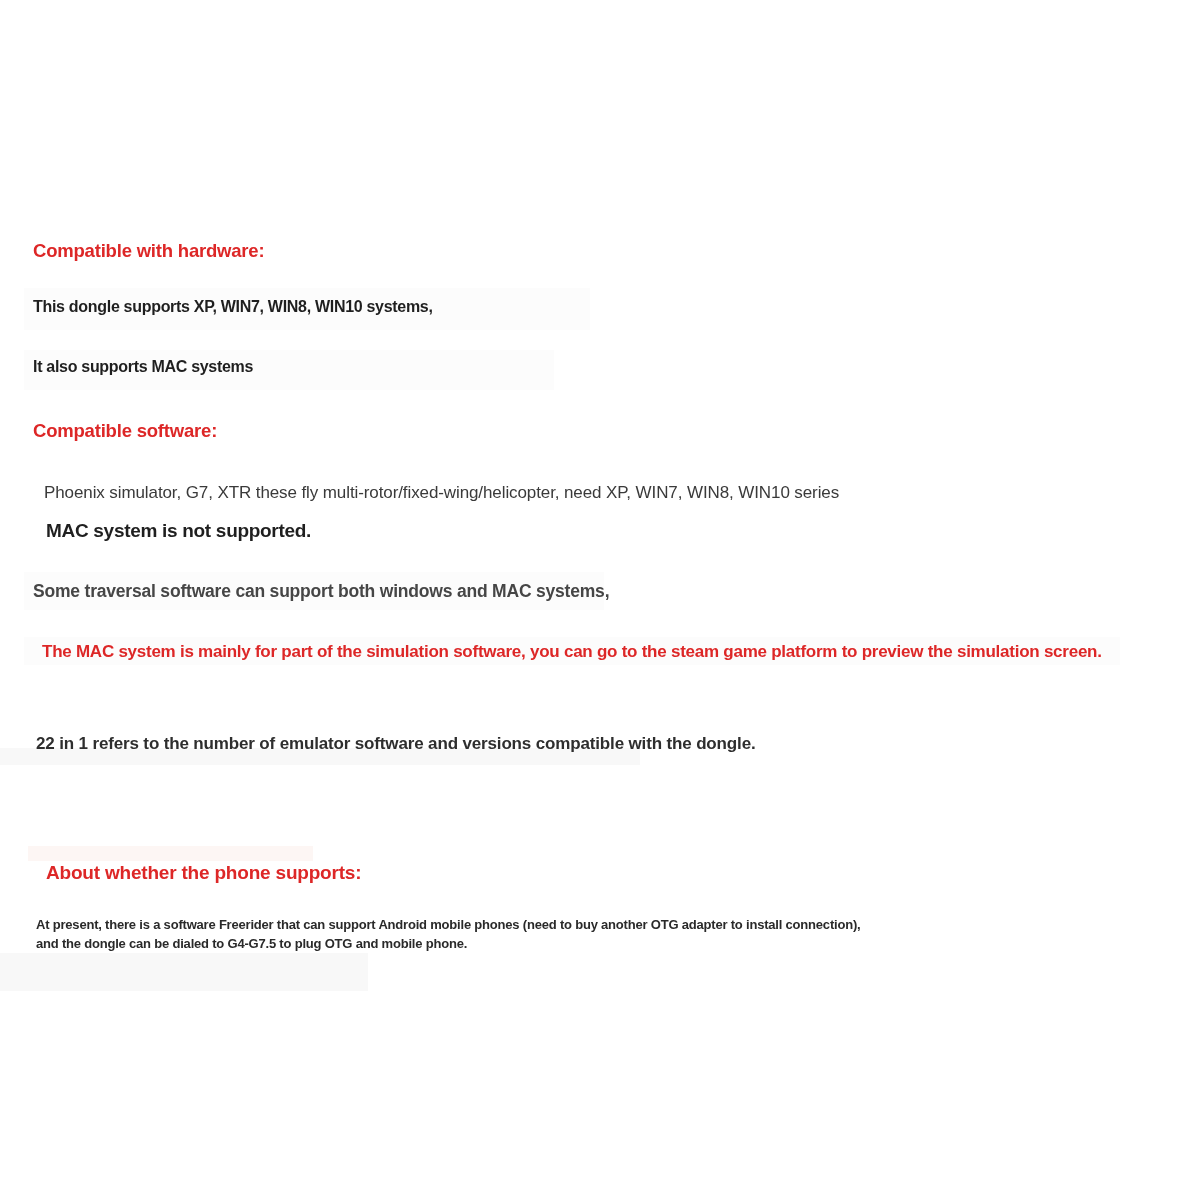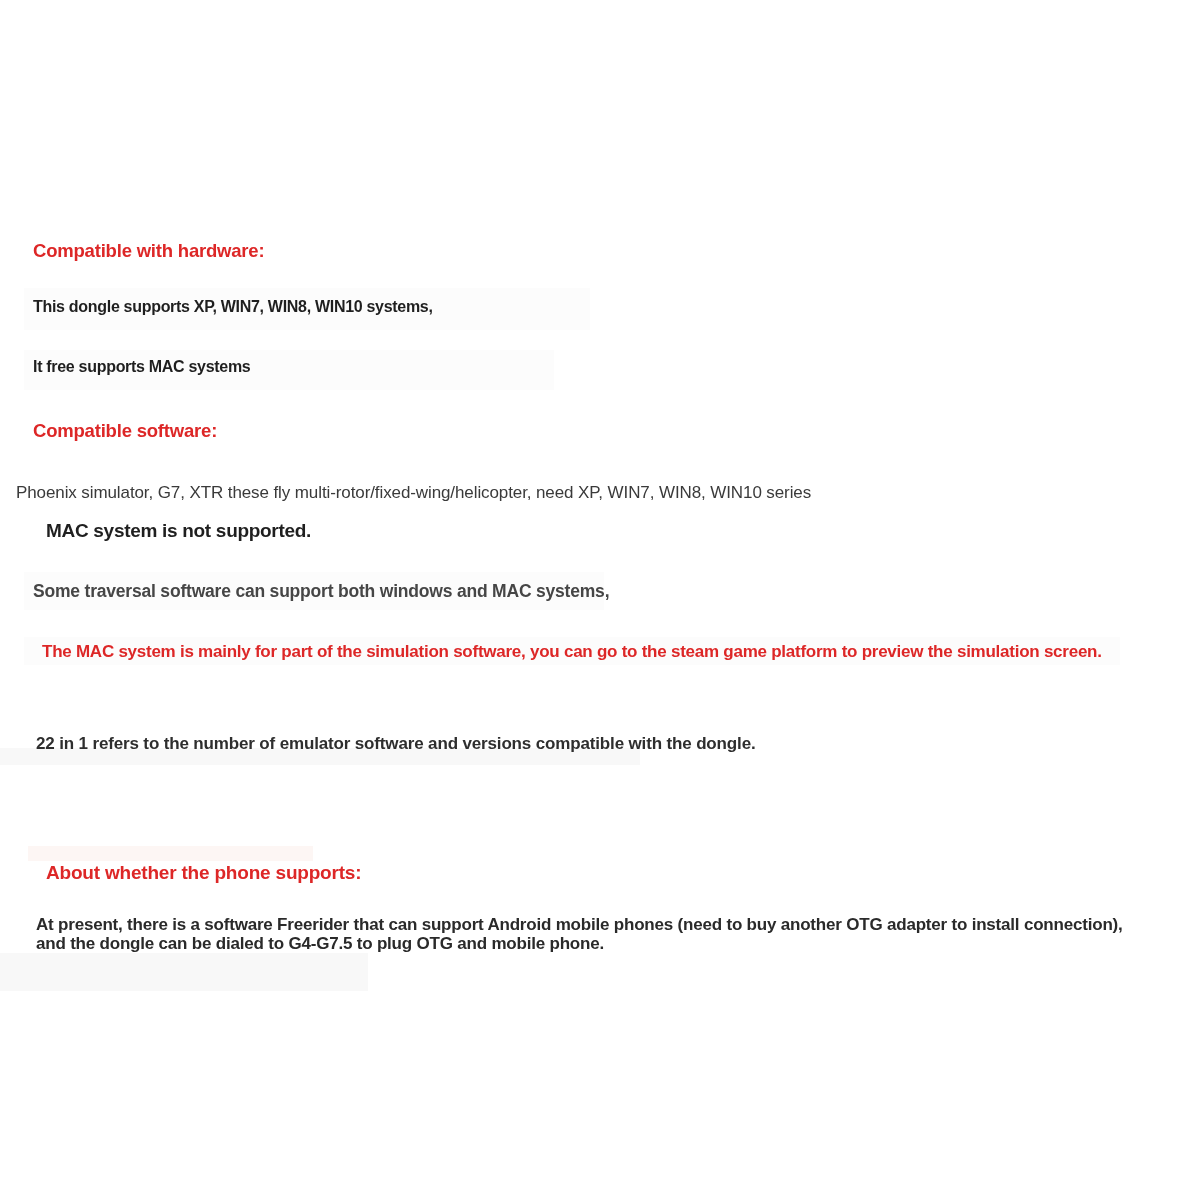--- a/index.html
+++ b/index.html
@@ -54,21 +54,21 @@
   .semibold-dark {
     color: #2e2e2e;
     font-weight: 600;
     font-size: 17px;
     letter-spacing: -0.15px;
     line-height: 19.5px;
   }
   .bold-dark-para {
     color: #2a2a2a;
     font-weight: 700;
-    font-size: 17px;
+    font-size: 13px;
     letter-spacing: -0.2px;
     line-height: 19px;
   }
   
   .patch {
     position: absolute;
     pointer-events: none;
   }
   .patch-gray { background: #f8f8f8; }
   .patch-warm { background: #fdf6f4; }
@@ -84,25 +84,25 @@
   <div class="patch patch-ghost" style="left:24px; top:572px; width:580px; height:38px;"></div>
   <div class="patch patch-ghost" style="left:24px; top:637px; width:1096px; height:28px;"></div>
   <div class="patch patch-gray" style="left:0px; top:748px; width:640px; height:17px;"></div>
   <div class="patch patch-warm" style="left:28px; top:846px; width:285px; height:15px;"></div>
   <div class="patch patch-gray" style="left:0px; top:953px; width:368px; height:38px;"></div>
 
   <div class="txt heading" style="left:33px; top:240px;">Compatible with hardware:</div>
 
   <div class="txt bold-black" style="left:33px; top:298px;">This dongle supports XP, WIN7, WIN8, WIN10 systems,</div>
 
-  <div class="txt bold-black" style="left:33px; top:358px;">It free supports MAC systems</div>
+  <div class="txt bold-black" style="left:33px; top:358px;">It also supports MAC systems</div>
 
   <div class="txt heading" style="left:33px; top:420px;">Compatible software:</div>
 
-  <div class="txt regular-gray" style="left:16px; top:483px;">Phoenix simulator, G7, XTR these fly multi-rotor/fixed-wing/helicopter, need XP, WIN7, WIN8, WIN10 series</div>
+  <div class="txt regular-gray" style="left:44px; top:483px;">Phoenix simulator, G7, XTR these fly multi-rotor/fixed-wing/helicopter, need XP, WIN7, WIN8, WIN10 series</div>
 
   <div class="txt bold-black" style="left:30px; top:520px; font-size:19px;margin-left:16px;">MAC system is not supported.</div>
 
   <div class="txt semibold-gray" style="left:33px; top:581px;">Some traversal software can support both windows and MAC systems,</div>
 
   <div class="txt red-notice" style="left:42px; top:642px;">The MAC system is mainly for part of the simulation software, you can go to the steam game platform to preview the simulation screen.</div>
 
 
   <div class="txt semibold-dark" style="left:36px; top:734px;">22 in 1 refers to the number of emulator software and versions compatible with the dongle.</div>
 

